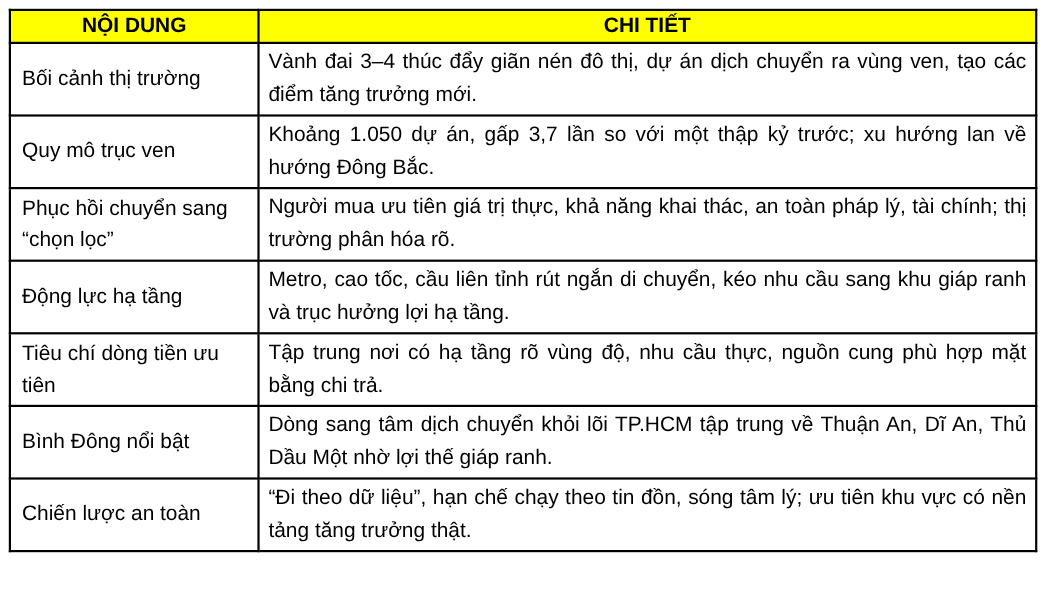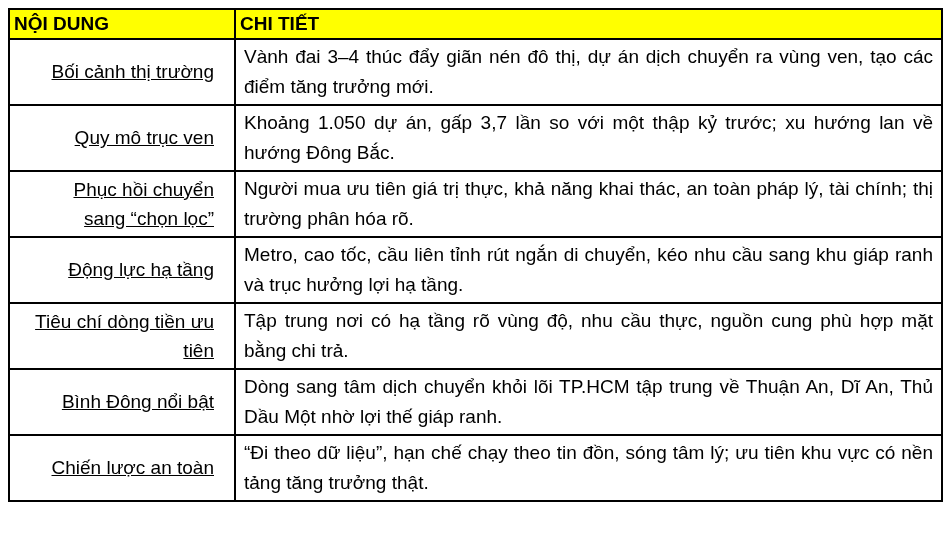--- a/index.html
+++ b/index.html
@@ -28,34 +28,33 @@
   table.content-table td{
     border:2px solid var(--border-color);
   }
   col.topic-col{width:226px;}
   col.detail-col{width:707px;}
   th{
     background:var(--header-bg);
     font-weight:bold;
     font-size:19px;
     height:30px;
-    text-align:left;
+    text-align:center;
     vertical-align:middle;
     padding:2px 4px;
   }
   tbody tr{
     height:62px;
   }
   td.topic-cell{
-    text-align:right;
+    text-align:left;
     vertical-align:middle;
     font-size:19px;
     line-height:1.55;
-    padding:2px 20px;
-    text-decoration:underline;
+    padding:2px 10px;
   }
   td.detail-cell{
     text-align:justify;
     vertical-align:middle;
     font-size:19px;
     line-height:1.58;
     padding:2px 8px 2px 8px;
   }
 </style>
 </head>

